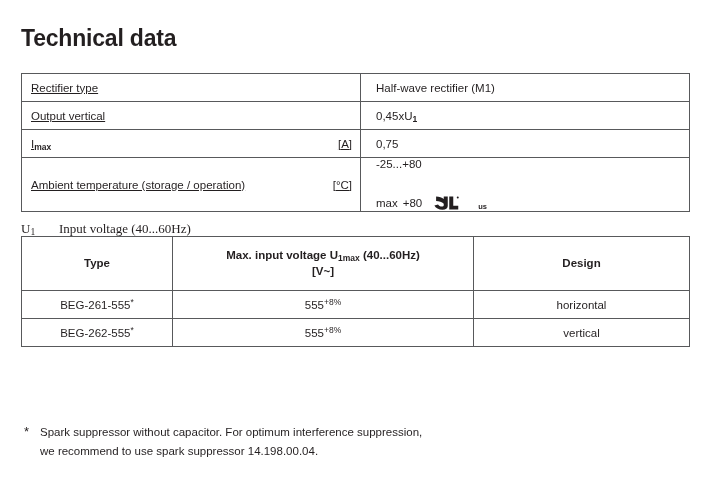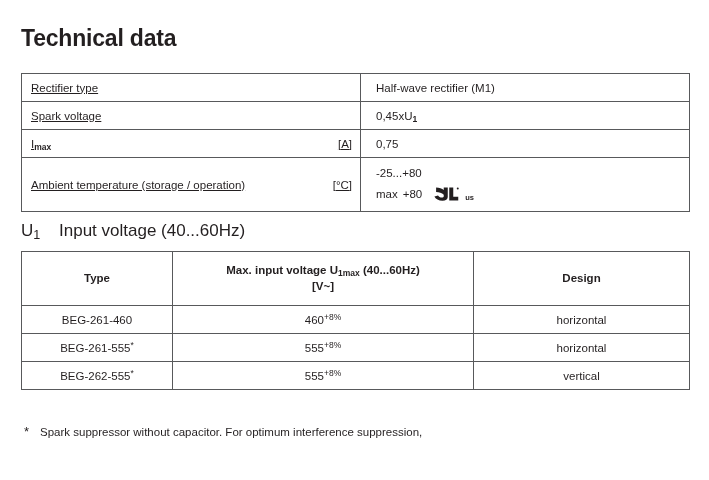--- a/index.html
+++ b/index.html
@@ -71,21 +71,21 @@
     align-items: center;
     justify-content: space-between;
     width: 100%;
     text-decoration: underline;
   }
   .unit { white-space: nowrap; padding-left: 10px; }
 
   .val-stack {
     display: flex;
     flex-direction: column;
-    justify-content: center;
+    justify-content: space-between;
     gap: 7px;
     height: 100%;
   }
   .val-line {
     display: flex;
     align-items: center;
     white-space: nowrap;
   }
   .val-line .maxlbl { padding-right: 5px; }
 
@@ -101,41 +101,42 @@
   .ul-mark {
     display: inline-flex;
     align-items: flex-end;
     margin-left: 12px;
   }
   .ul-mark svg { display: block; }
   .ul-us {
     font-size: 7.5px;
     font-weight: bold;
     letter-spacing: -0.2px;
-    margin-left: 5px;
+    margin-left: 18px;
     margin-bottom: 0.5px;
     color: #231f20;
   }
 
   
   .u1-note {
     position: absolute;
     left: 21px;
     top: 221px;
-    font-size: 17px;
+    font-size: 13px;
     display: flex;
     align-items: baseline;
     white-space: nowrap;
+    font-family: Liberation Serif, serif;
   }
   .u1-note .u1-sym { width: 38px; display: inline-block; }
 
   
   #type-table {
     left: 21px;
-    top: 251px;
+    top: 236px;
     width: 668px;
     font-size: 11.5px;
   }
   #type-table td {
     height: 27px;
     text-align: center;
     padding: 0 4px;
   }
   #type-table thead td {
     font-weight: bold;
@@ -190,21 +191,21 @@
             <span>Rectifier type</span>
             <span class="unit"></span>
           </div>
         </td>
         <td class="val">Half-wave rectifier (M1)</td>
       </tr>
 
       <tr>
         <td class="lbl">
           <div class="lbl-inner">
-            <span>Spark voltage</span>
+            <span>Output vertical</span>
             <span class="unit"></span>
           </div>
         </td>
         <td class="val">
           <span>0,45xU</span><sub class="sub-b">1</sub>
         </td>
       </tr>
 
       <tr>
         <td class="lbl">
@@ -260,37 +261,33 @@
         <td>Type</td>
         <td>
           <span class="hdr2-l1"><span>Max. input voltage U</span><sub class="sub-b">1max</sub><span> (40...60Hz)</span></span>
           <span class="hdr2-l2">[V~]</span>
         </td>
         <td>Design</td>
       </tr>
     </thead>
     <tbody>
       <tr>
-        <td><span>BEG-261-460</span><sup></sup></td>
-        <td><span>460</span><sup>+8%</sup></td>
-        <td>horizontal</td>
-      </tr>
-      <tr>
         <td><span>BEG-261-555</span><sup>*</sup></td>
         <td><span>555</span><sup>+8%</sup></td>
         <td>horizontal</td>
       </tr>
       <tr>
         <td><span>BEG-262-555</span><sup>*</sup></td>
         <td><span>555</span><sup>+8%</sup></td>
         <td>vertical</td>
       </tr>
     </tbody>
   </table>
 
   <div class="footnote">
     <span class="fn-star">*</span>
     <span class="fn-body">
       <span class="fn-l1">Spark suppressor without capacitor. For optimum interference suppression,</span>
+      <span class="fn-l2">we recommend to use spark suppressor 14.198.00.04.</span>
     </span>
   </div>
 
 </div>
 
 </body></html>

